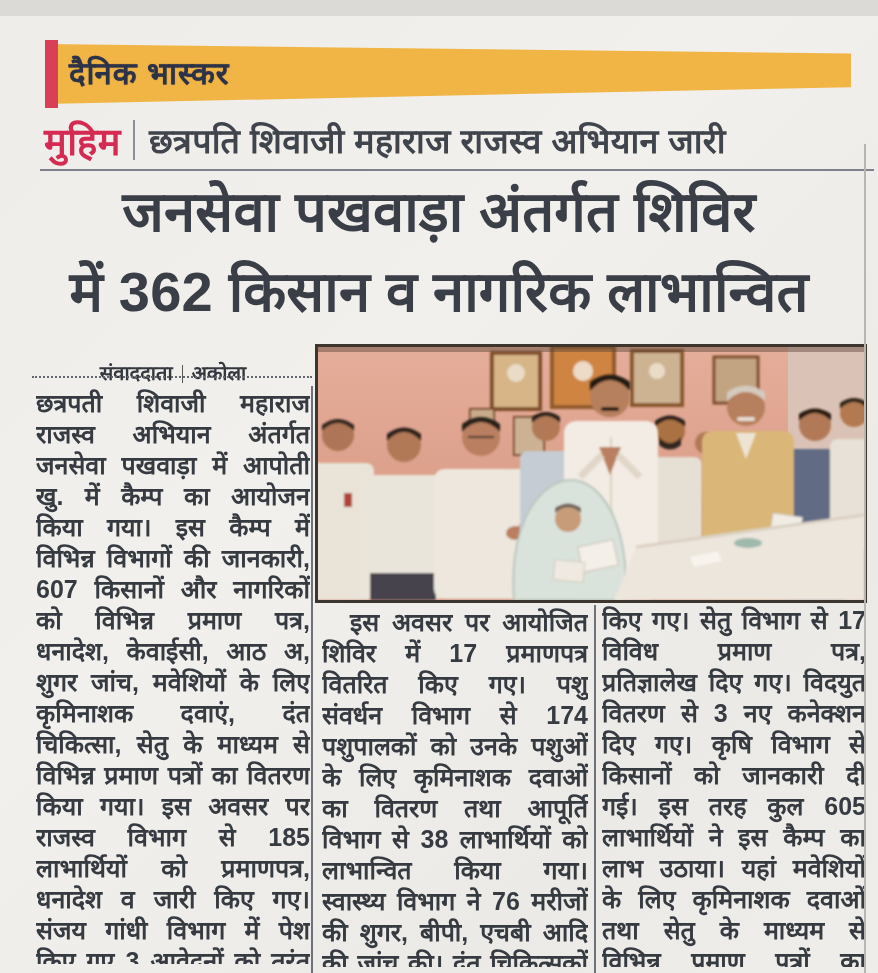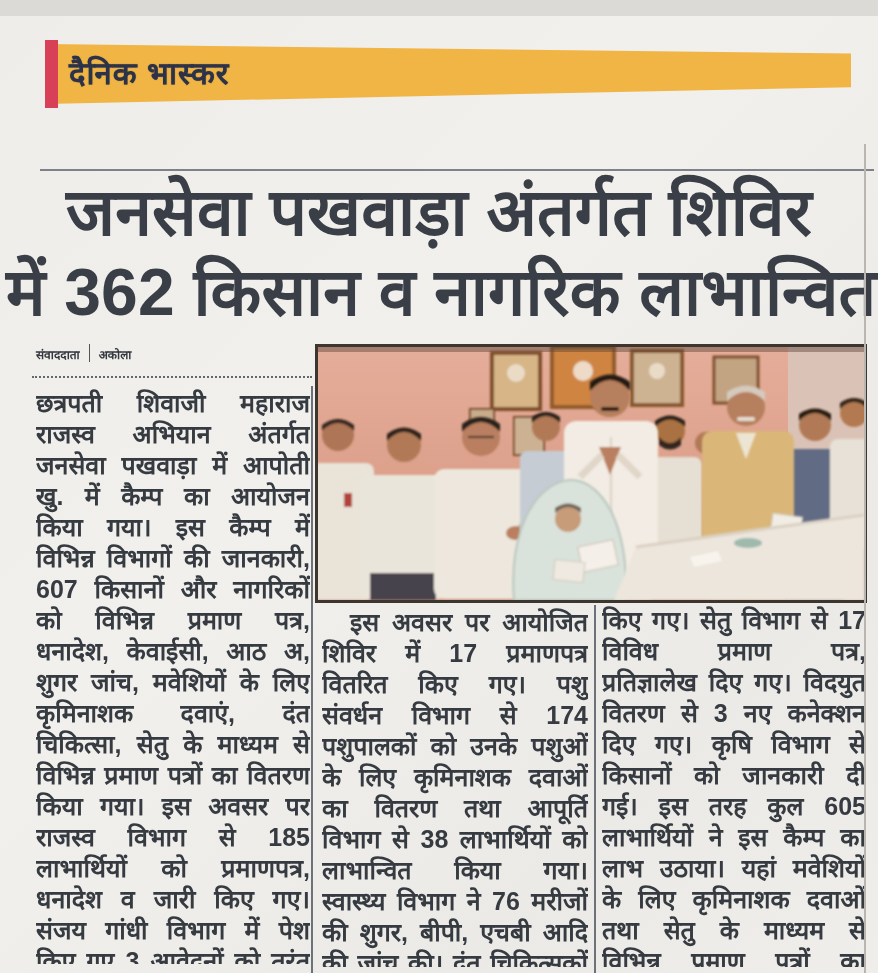--- a/index.html
+++ b/index.html
@@ -46,28 +46,28 @@
   .kicker-sep{
     display:inline-block;width:2px;height:40px;background:#8b8f97;margin:0 14px 0 12px;
   }
   .kicker-text{
     font-size:34px;font-weight:600;color:#3f444d;letter-spacing:.3px;white-space:nowrap;
   }
   .kicker-rule{position:absolute;left:40px;top:153px;width:834px;height:2px;background:#7d828a;}
   
   .headline{
     position:absolute;left:6px;top:156px;width:866px;margin:0;
-    text-align:center;font-size:66px;line-height:80px;font-weight:bold;
+    text-align:center;font-size:56px;line-height:80px;font-weight:bold;
     color:#3a3f47;letter-spacing:.2px;
   }
   .headline span{display:block;white-space:nowrap;}
   
   .byline{
-    position:absolute;left:36px;top:328px;width:274px;
-    font-size:12px;font-weight:bold;color:#33383f;
+    position:absolute;left:36px;top:343px;width:274px;
+    text-align:center;font-size:20px;font-weight:bold;color:#33383f;
   }
   .byline-sep{display:inline-block;width:1px;height:18px;background:#555;
     margin:0 9px;vertical-align:-3px;}
   .byline-dots{
     position:absolute;left:32px;top:360px;width:280px;height:0;
     border-bottom:2px dotted #62666d;
   }
   
   .photo{
     position:absolute;left:318px;top:331px;width:546px;height:253px;margin:0;
@@ -93,20 +93,25 @@
 <body>
 
 <div class="page">
 
   <div class="masthead">
     <div class="masthead-bar"></div>
     <div class="masthead-stripe"></div>
     <div class="masthead-logo">दैनिक भास्कर</div>
   </div>
 
+  <div class="kicker">
+    <span class="kicker-label">मुहिम</span>
+    <span class="kicker-sep"></span>
+    <span class="kicker-text">छत्रपति शिवाजी महाराज राजस्व अभियान जारी</span>
+  </div>
   <div class="kicker-rule"></div>
 
   <h1 class="headline">
     <span>जनसेवा पखवाड़ा अंतर्गत शिविर</span>
     <span>में 362 किसान व नागरिक लाभान्वित</span>
   </h1>
 
   <div class="byline">
     <span>संवाददाता</span><span class="byline-sep"></span><span>अकोला</span>
   </div>

